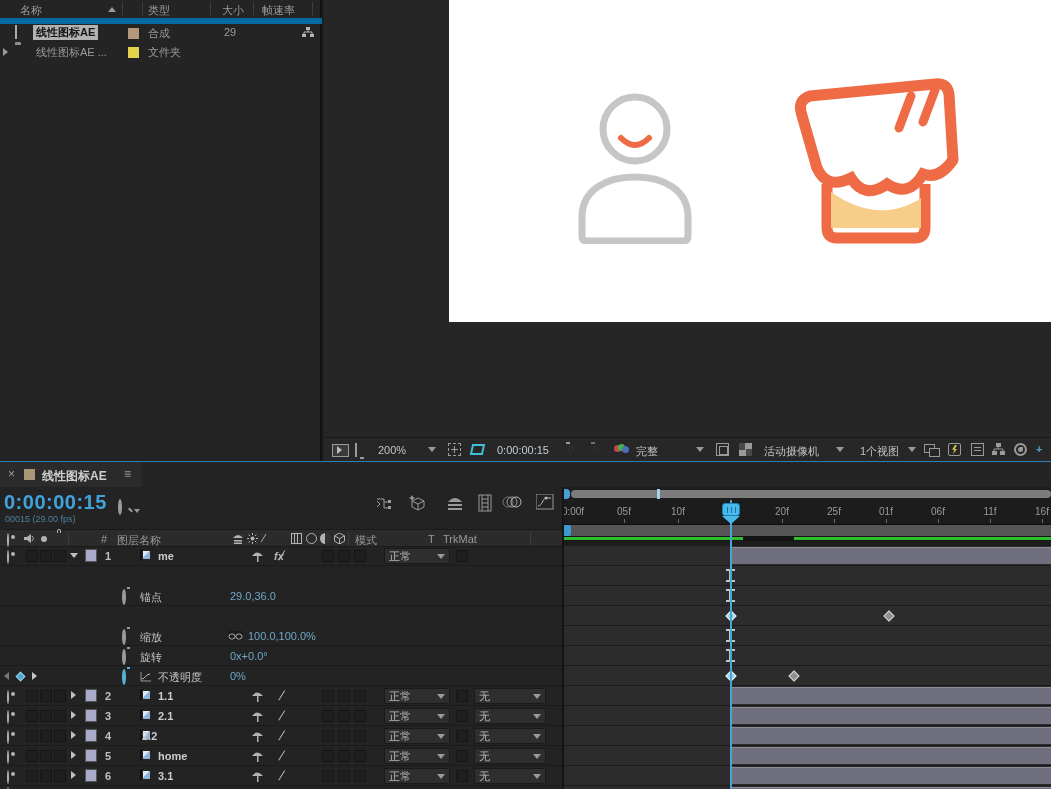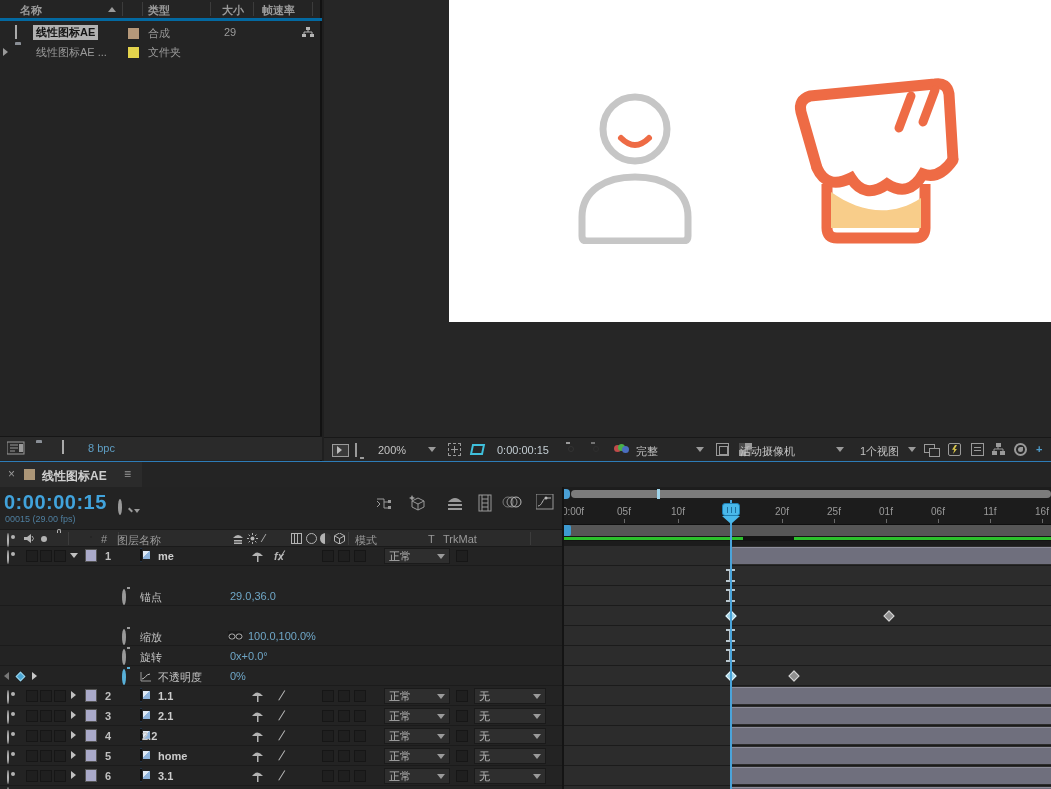--- a/index.html
+++ b/index.html
@@ -61,21 +61,21 @@
   .cam::after{content:"";position:absolute;left:2px;top:-2px;width:4px;height:2px;background:#9a9a9a;}
   .rgb{position:relative;width:16px;height:10px;}
   .rgb i{position:absolute;width:7px;height:7px;border-radius:50%;}
 </style>
 </head>
 <body>
 
 <div id="app">
 
   <div id="project" class="abs">
-    <div class="abs" style="left:0;top:4;width:322px;height:18px;border-bottom:3px solid #0369a1;font-weight:bold;">
+    <div class="abs" style="left:0;top:4;width:322px;height:18px;border-bottom:6px solid #0369a1;">
       <span class="abs txt hdr" style="left:20px;top:3px;">名称</span>
       <span class="abs tri up" style="left:108px;top:7px;"></span>
       <div class="abs vline" style="left:122px;top:2px;height:14px;"></div>
       <span class="abs tag" style="left:130px;top:5px;"></span>
       <div class="abs vline" style="left:142px;top:2px;height:14px;"></div>
       <span class="abs txt hdr" style="left:148px;top:3px;">类型</span>
       <div class="abs vline" style="left:210px;top:2px;height:14px;"></div>
       <span class="abs txt hdr" style="left:222px;top:3px;">大小</span>
       <div class="abs vline" style="left:253px;top:2px;height:14px;"></div>
       <span class="abs txt hdr" style="left:262px;top:3px;">帧速率</span>
@@ -99,33 +99,20 @@
     </div>
 
     <div class="abs" style="left:0;top:42px;width:322px;height:19px;">
       <span class="abs tri right" style="left:3px;top:6px;"></span>
       <span class="abs folder" style="left:15px;top:3px;"></span>
       <span class="abs txt" style="left:36px;top:3px;color:#9a9a9a;">线性图标AE ...</span>
       <span class="abs" style="left:127px;top:4px;width:11px;height:11px;background:#e3d34c;border:1px solid #222;"></span>
       <span class="abs txt" style="left:148px;top:3px;color:#9a9a9a;">文件夹</span>
     </div>
 
-    <div class="abs" style="left:0;top:436px;width:322px;height:23px;background:#2a2a2a;border-top:1px solid #161616;">
-      <span class="abs" style="left:7px;top:4px;">
-        <svg width="18" height="14">
-            <rect x="0" y="1" width="17" height="12" fill="none" stroke="#9a9a9a"></rect>
-            <path d="M3 4h8M3 7h8M3 10h5" stroke="#9a9a9a"></path>
-            <rect x="12" y="3" width="4" height="8" fill="#9a9a9a"></rect>
-          </svg>
-      </span>
-      <span class="abs folder" style="left:36px;top:6px;width:15px;height:10px;"></span>
-      <span class="abs film" style="left:62px;top:4px;"></span>
-      <span class="abs txt" style="left:88px;top:5px;color:#5f9fc5;">8 bpc</span>
-      <span class="abs trash" style="left:135px;top:4px;"></span>
-    </div>
   </div>
 
   <div id="viewer" class="abs">
     <div class="abs" style="left:125px;top:0;width:602px;height:322px;background:#ffffff;">
 
       <svg class="abs" style="left:120px;top:76px;" width="140" height="168">
         <circle cx="66" cy="53" r="32" fill="none" stroke="#c6c6c6" stroke-width="7"></circle>
         <path d="M52 62 Q66 76 80 62" fill="none" stroke="#ee6b45" stroke-width="6" stroke-linecap="round"></path>
         <path d="M13 160 v-19 c0 -27 24 -40 53 -40 c29 0 53 13 53 40 v19 q0 5 -5 5 h-96 q-5 0 -5 -5 z" fill="none" stroke="#c6c6c6" stroke-width="7" stroke-linejoin="round"></path>
       </svg>
@@ -155,21 +142,21 @@
       <span class="abs txt" style="left:173px;top:6px;color:#c3cdd3;">0:00:00:15</span>
       <span class="abs cam" style="left:238px;top:6px;"></span>
       <span class="abs cam" style="left:263px;top:6px;opacity:.65;"></span>
       <span class="abs rgb" style="left:288px;top:6px;"><i style="left:0;top:1px;background:#c04a4a;"></i><i style="left:4px;top:0;background:#4ab04a;"></i><i style="left:8px;top:2px;background:#4a6ec0;"></i></span>
       <span class="abs txt" style="left:312px;top:6px;color:#c3c3c3;">完整</span>
       <span class="abs tri down" style="left:372px;top:9px;"></span>
       <span class="abs" style="left:392px;top:5px;width:13px;height:13px;border:1px solid #9a9a9a;box-sizing:border-box;">
           <i class="abs" style="left:2px;top:2px;width:7px;height:7px;border:1px solid #9a9a9a;"></i>
         </span>
       <span class="abs checker" style="left:415px;top:5px;width:13px;height:13px;"></span>
-      <span class="abs txt" style="left:416px;top:6px;color:#c3c3c3;">活动摄像机</span>
+      <span class="abs txt" style="left:440px;top:6px;color:#c3c3c3;">活动摄像机</span>
       <span class="abs tri down" style="left:512px;top:9px;"></span>
       <span class="abs txt" style="left:536px;top:6px;color:#c3c3c3;">1个视图</span>
       <span class="abs tri down" style="left:584px;top:9px;"></span>
       <span class="abs" style="left:600px;top:6px;width:14px;height:11px;">
           <i class="abs" style="left:0;top:0;width:9px;height:7px;border:1px solid #9a9a9a;"></i>
           <i class="abs" style="left:5px;top:4px;width:9px;height:7px;border:1px solid #9a9a9a;background:#272727;"></i>
         </span>
       <span class="abs" style="left:624px;top:5px;width:13px;height:13px;border:1px solid #9a9a9a;border-radius:2px;box-sizing:border-box;">
           <i class="abs" style="left:3px;top:1px;width:5px;height:9px;background:#d5c24a;clip-path:polygon(60% 0,100% 0,55% 45%,100% 45%,20% 100%,45% 52%,0 52%);"></i>
         </span>

